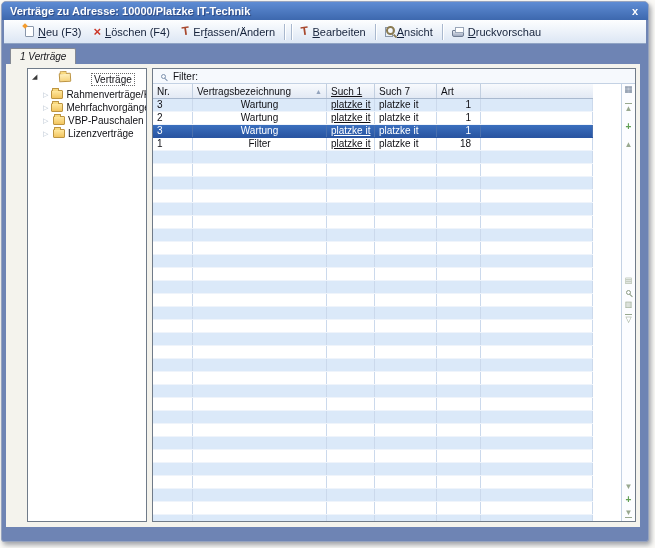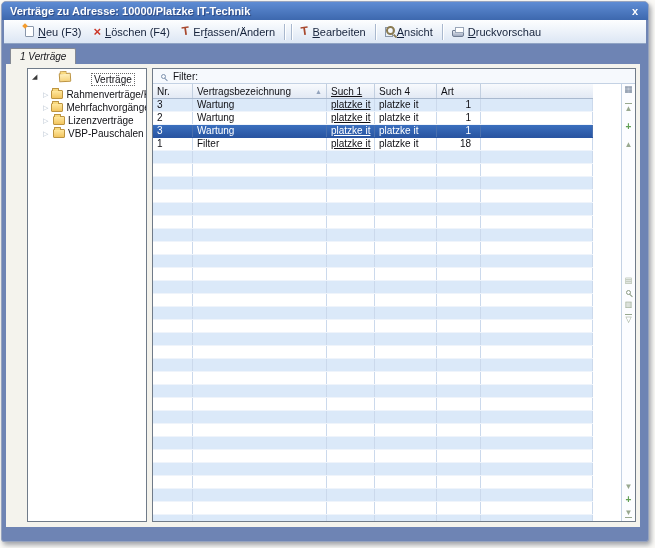--- a/index.html
+++ b/index.html
@@ -71,21 +71,21 @@
   .ic-mag-sm { width:5px; height:5px; border:1px solid #7E92AE; border-radius:50%; position:relative; }
   .ic-mag-sm::after { content:""; position:absolute; right:-3px; bottom:-2px; width:4px; height:1px;
     background:#7E92AE; transform:rotate(45deg); }
   .grid-body { flex:1; display:flex; min-height:0;gap:28px; }
   .grid-main { flex:1; display:flex; flex-direction:column; min-width:0; }
   .header-row { height:15px; flex:0 0 15px; display:flex; background:linear-gradient(#F8FAFD,#E2E9F4);
     border-bottom:1px solid #A9B9CF; }
   .hcell { border-right:1px solid #C2CFE0; padding:1px 4px; display:flex; align-items:center; overflow:hidden; white-space:nowrap; }
   .sort-arrow { margin-left:auto; font-size:7px; color:#93A3BC; padding-left:3px; }
   .col-nr { width:40px; flex:0 0 40px; }
-  .col-bez { width:134px; flex:0 0 134px; }
+  .col-bez { width:134px; flex:0 0 134px;text-align:center; }
   .col-such1 { width:48px; flex:0 0 48px;text-decoration:underline; }
   .col-such2 { width:62px; flex:0 0 62px; }
   .col-art { width:44px; flex:0 0 44px; }
   .col-fill { flex:1 1 auto; border-right:none; }
   .grid-rows { flex:1; overflow:hidden; display:flex; flex-direction:column; }
   .grid-row { height:13px; flex:0 0 13px; display:flex; border-bottom:1px solid #EFF4FB; }
   .grid-row.alt { background:#DBE9F9; }
   .grid-row .cell { border-right:1px solid #CBD9EC; padding:0 4px; line-height:12px;
     overflow:hidden; white-space:nowrap; }
   .grid-row .cell.col-art { text-align:right; padding-right:9px; display:block; }
@@ -168,47 +168,47 @@
             <span>Rahmenverträge/Kontrakte</span>
           </div>
           <div class="tree-item">
             <span class="expander hollow">▷</span>
             <span class="folder"></span>
             <span>Mehrfachvorgänge</span>
           </div>
           <div class="tree-item">
             <span class="expander hollow">▷</span>
             <span class="folder"></span>
-            <span>Lizenzverträge</span>
+            <span>VBP-Pauschalen</span>
           </div>
           <div class="tree-item">
             <span class="expander hollow">▷</span>
             <span class="folder"></span>
-            <span>VBP-Pauschalen</span>
+            <span>Lizenzverträge</span>
           </div>
         </div>
     </div>
 
     <div class="grid-panel">
       <div class="filter-row">
         <span class="filter-icon-cell">
           <span class="ic-mag-sm"></span>
         </span>
         <span class="filter-label">Filter:</span>
       </div>
       <div class="grid-body">
         <div class="grid-main">
           <div class="header-row">
             <div class="hcell col-nr">Nr.</div>
             <div class="hcell col-bez">
               <span>Vertragsbezeichnung</span>
               <span class="sort-arrow">▲</span>
             </div>
             <div class="hcell col-such1">Such 1</div>
-            <div class="hcell col-such2">Such 4</div>
+            <div class="hcell col-such2">Such 7</div>
             <div class="hcell col-art">Art</div>
             <div class="hcell col-fill"></div>
           </div>
           <div class="grid-rows" id="grid-rows">
               <div class="grid-row alt">
                 <div class="cell col-nr">3</div>
                 <div class="cell col-bez">Wartung</div>
                 <div class="cell col-such1">platzke it</div>
                 <div class="cell col-such2">platzke it</div>
                 <div class="cell col-art">1</div>

